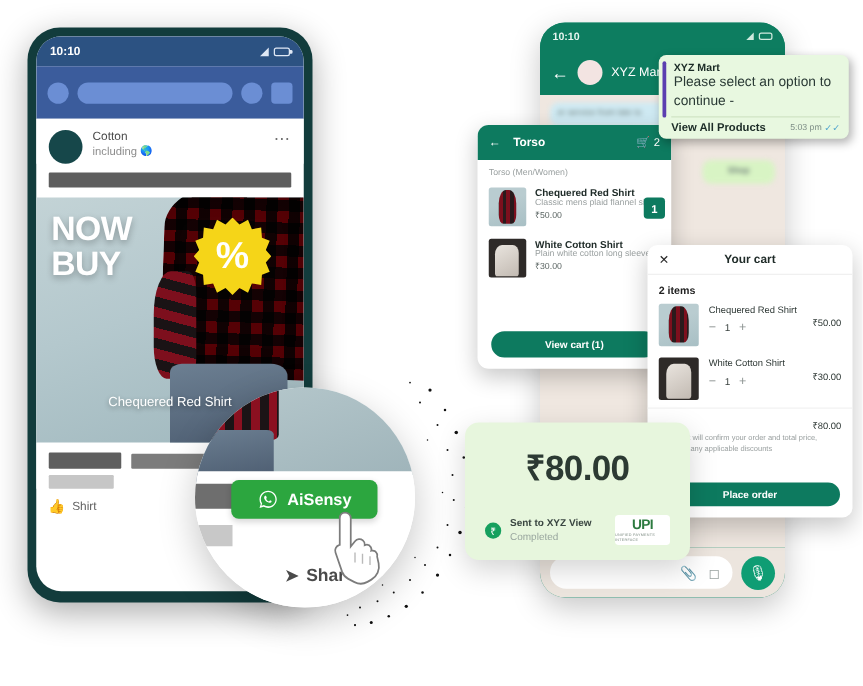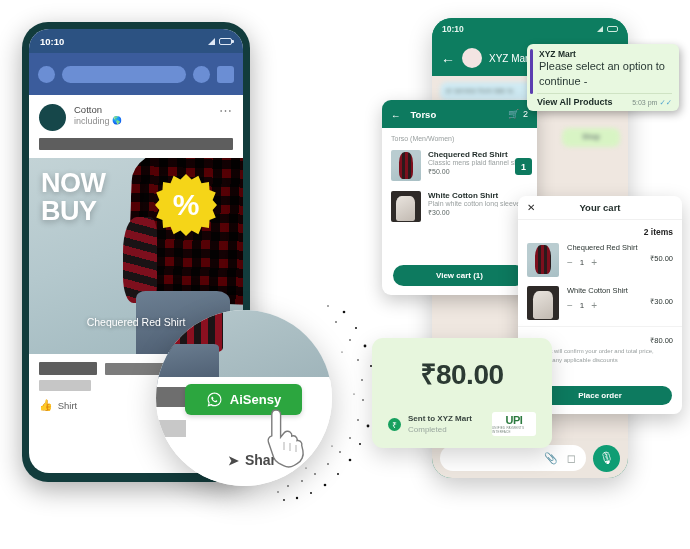--- a/index.html
+++ b/index.html
@@ -278,21 +278,21 @@
     position: absolute; left: 518px; top: 196px; width: 164px; height: 218px;
     background: #fff; border-radius: 8px; overflow: hidden; z-index: 18;
     box-shadow: 0 7px 20px rgba(0,0,0,.22);
   }
   .cart-head {
     height: 24px; display: flex; align-items: center; padding: 0 9px;
     border-bottom: 1px solid #f0f0f0;
   }
   .cart-close { font-size: 10px; color: #2b2b2b; width: 18px; }
   .cart-title { flex: 1; text-align: center; font-size: 9.5px; font-weight: bold; color: #1f2b28; padding-right: 18px; }
-  .cart-count { font-size: 8.5px; font-weight: bold; color: #222; padding: 7px 9px 3px 9px; text-align: right; }
+  .cart-count { font-size: 8.5px; font-weight: bold; color: #222; padding: 7px 9px 3px 9px; }
   .cart-row { display: flex; gap: 8px; padding: 3px 9px 6px 9px; align-items: flex-start; }
   .cart-thumb { width: 32px; height: 34px; border-radius: 2px; flex: none; }
   .cart-mid { flex: 1; }
   .cart-pname { font-size: 7.5px; color: #2b3532; }
   .stepper { display: flex; align-items: center; gap: 7px; margin-top: 5px; color: #6b7370; font-size: 8.5px; }
   .step-btn { font-size: 10px; color: #8a918f; }
   .step-val { font-size: 8px; color: #3a4240; }
   .cart-price { font-size: 7.5px; color: #2b3532; padding-top: 10px; }
   .cart-total-row {
     display: flex; justify-content: flex-end; padding: 8px 9px 2px 9px;
@@ -568,21 +568,21 @@
     </div>
     <div class="cart-note">XYZ Mart will confirm your order and total price, including any applicable discounts</div>
     <div class="place-order">Place order</div>
   </div>
 
   <div class="card-pay">
     <div class="pay-amount">₹80.00</div>
     <div class="pay-bottom">
       <span class="pay-tick">₹</span>
       <span class="pay-lines">
-        <div class="pay-sent">Sent to XYZ Mart</div>
+        <div class="pay-sent">Sent to XYZ View</div>
         <div class="pay-done">Completed</div>
       </span>
       <span class="upi-box">
         <span class="upi-word">UPI</span>
         <span class="upi-sub">UNIFIED PAYMENTS INTERFACE</span>
       </span>
     </div>
   </div>
 
 </div>

